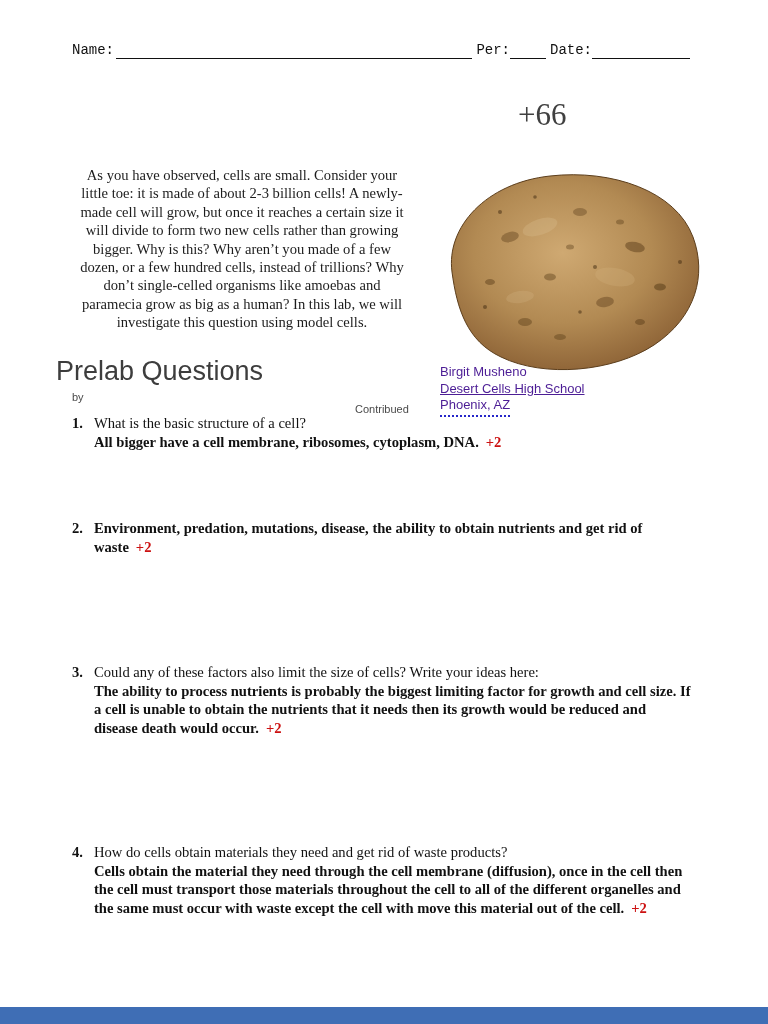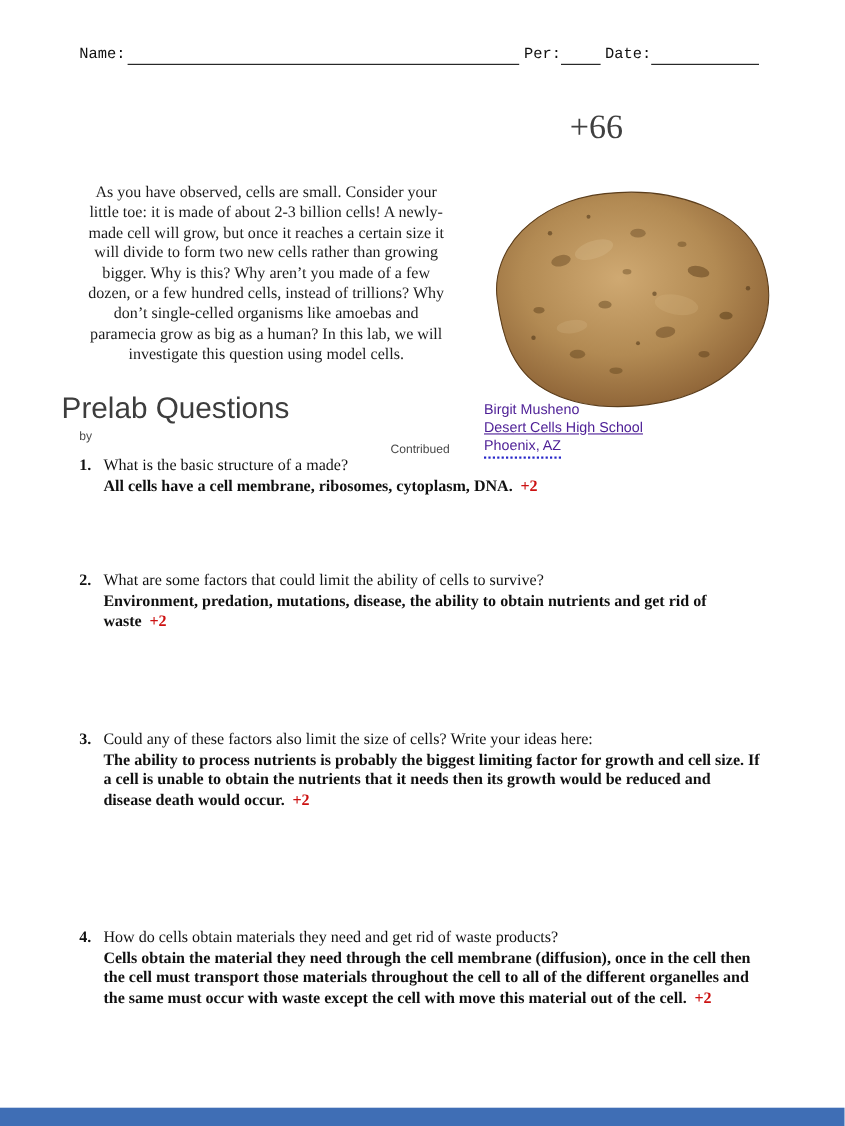--- a/index.html
+++ b/index.html
@@ -139,29 +139,28 @@
 
   <div class="attribution">
     <div class="attr-name">Birgit Musheno</div>
     <div><span class="attr-school">Desert Cells High School</span></div>
     <div><span class="attr-city">Phoenix, AZ</span></div>
   </div>
 
   <div class="question q1">
     <span class="qnum">1.</span>
     <div class="qbody">
-      <div class="qtext">What is the basic structure of a made?</div>
-      <div><span class="answer">All cells have a cell membrane, ribosomes, cytoplasm, DNA.</span><span class="score">+2</span></div>
+      <div class="qtext">What is the basic structure of a cell?</div>
+      <div><span class="answer">All bigger have a cell membrane, ribosomes, cytoplasm, DNA.</span><span class="score">+2</span></div>
     </div>
   </div>
 
   <div class="question q2">
     <span class="qnum">2.</span>
     <div class="qbody">
-      <div class="qtext">What are some factors that could limit the ability of cells to survive?</div>
       <div><span class="answer">Environment, predation, mutations, disease, the ability to obtain nutrients and get rid of waste</span><span class="score">+2</span></div>
     </div>
   </div>
 
   <div class="question q3">
     <span class="qnum">3.</span>
     <div class="qbody">
       <div class="qtext">Could any of these factors also limit the size of cells? Write your ideas here:</div>
       <div><span class="answer">The ability to process nutrients is probably the biggest limiting factor for growth and cell size.  If a cell is unable to obtain the nutrients that it needs then its growth would be reduced and disease death would occur.</span><span class="score">+2</span></div>
     </div>

